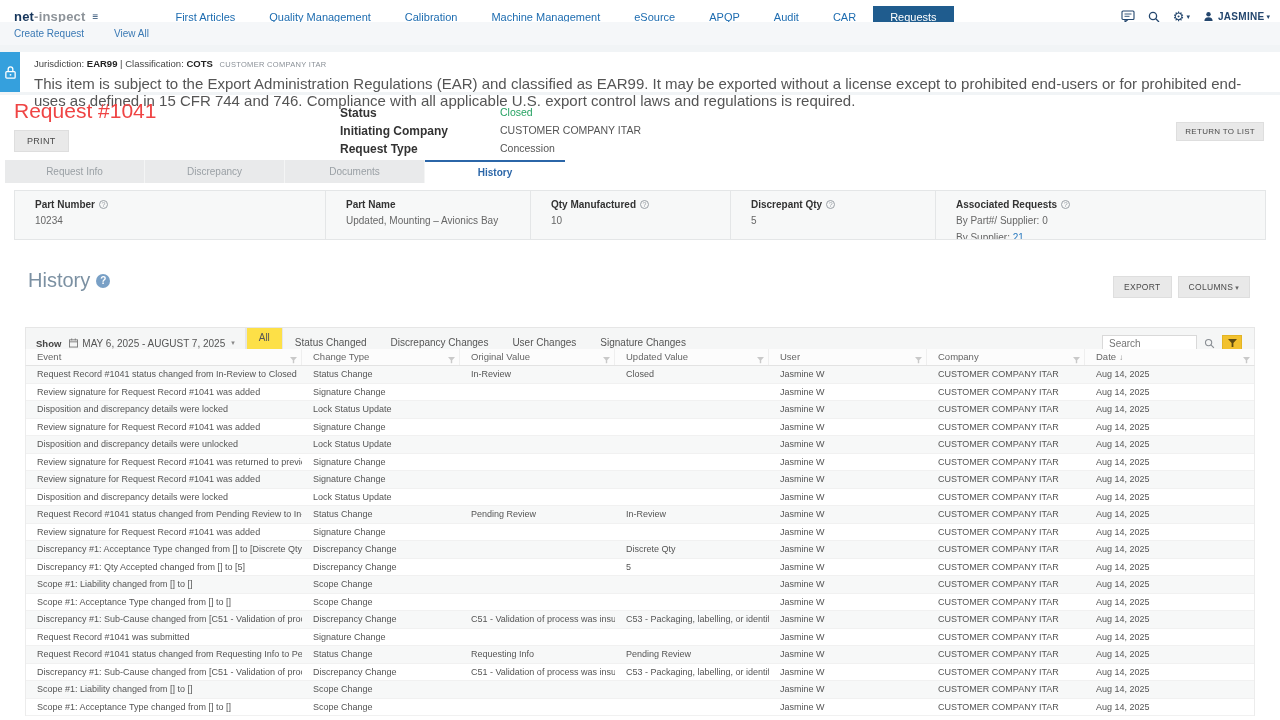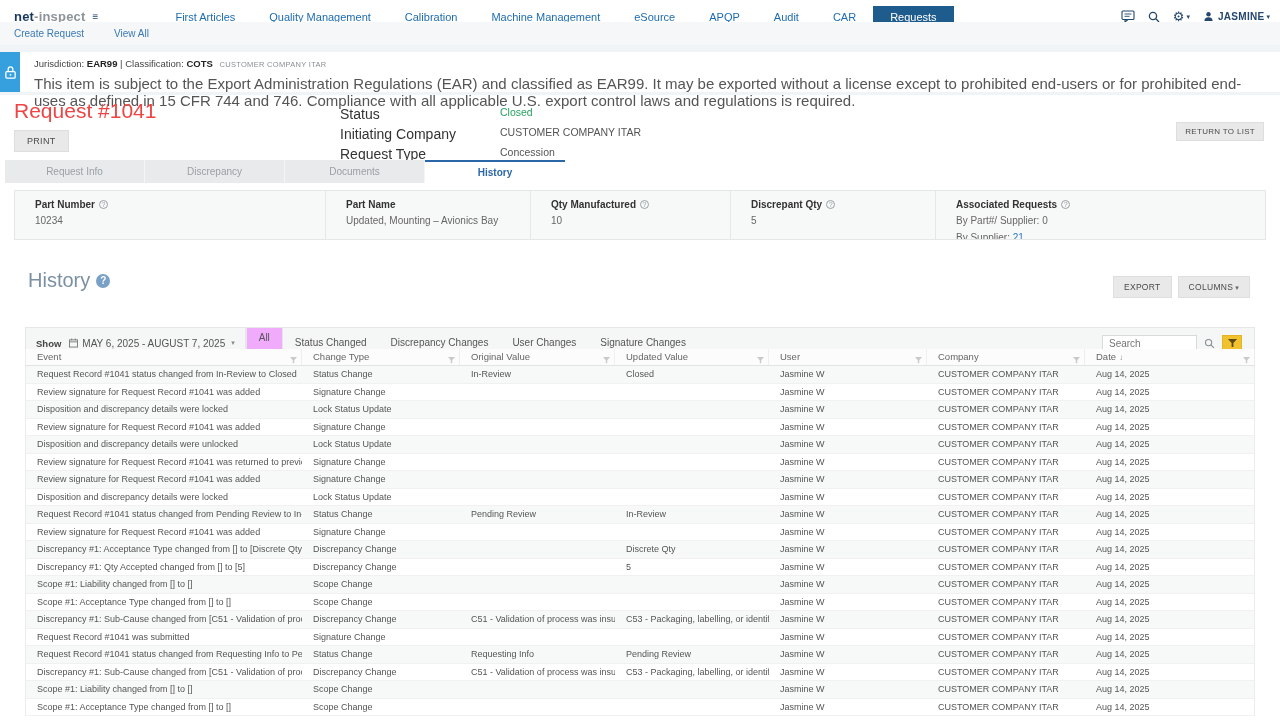--- a/index.html
+++ b/index.html
@@ -38,21 +38,21 @@
   .bl2 { font-size:15px; color:#555; margin-top:6px; }
 
   
   .req-title { position:absolute; left:14px; top:99px; font-size:21px; font-weight:400; color:#ef4444; }
   .btn { display:inline-block; background:#e9e9e9; border:1px solid #dedede; color:#4a4a4a;
     font-size:9px; letter-spacing:.3px; padding:5px 12px; cursor:pointer; white-space:nowrap; }
   .print-btn { position:absolute; left:14px; top:130px; }
   .return-btn { position:absolute; right:16px; top:122px; font-size:8px; padding:4px 8px; }
   .req-fields { position:absolute; left:340px; top:106px; display:grid;
     grid-template-columns:160px auto; row-gap:4px; }
-  .fld-l { font-size:14px; font-weight:normal; color:#333; }
+  .fld-l { font-size:12px; font-weight:bold; color:#333; }
   .fld-v { font-size:10.5px; color:#555; }
 
   
   .tabs { position:absolute; left:5px; top:160px; display:flex; height:23px; }
   .tab { width:140px; text-align:center; font-size:10px; color:#9aa0a5; background:#e9eaeb;
     line-height:23px; cursor:pointer; border-right:1px solid #f4f5f5; }
   .tab.active { background:#fff; color:#2b66a8; font-weight:bold; border-top:2px solid #2b66a8;
     line-height:21px; border-right:none; }
 
   
@@ -77,21 +77,21 @@
 
   
   .filter-bar { position:absolute; left:25px; top:327px; width:1230px; height:32px;
     background:#f5f6f6; border:1px solid #e6e6e6; display:flex; align-items:center;
     font-size:10px; color:#555; }
   .show-lbl { font-weight:bold; margin:0 8px 0 10px; font-size:9.5px; color:#444; }
   .date-dd { display:flex; align-items:center; gap:4px; cursor:pointer; padding-right:10px; }
   .date-dd .caret { color:#888; }
   .vsep { width:1px; height:100%; background:#e6e6e6; }
   .ftab { padding:0 12px; line-height:20px; cursor:pointer; white-space:nowrap; color:#555; }
-  .ftab.active { background:#f0abfc; border-left:1px solid #e6e6e6; border-right:1px solid #e6e6e6;
+  .ftab.active { background:#fde047; border-left:1px solid #e6e6e6; border-right:1px solid #e6e6e6;
     height:100%; line-height:20px; }
   .search-wrap { margin-left:auto; display:flex; align-items:center; gap:7px; padding-right:12px; }
   .search-input { width:95px; height:16px; border:1px solid #d9d9d9; font-size:10px; padding:0 6px;
     color:#555; font-family:"Liberation Sans",sans-serif; outline:none; background:#fff; }
   .yellow-btn { width:20px; height:17px; background:#f2c12e; border:1px solid #e3b425;
     display:flex; align-items:center; justify-content:center; cursor:pointer; }
 
   
   .tbl-head { position:absolute; left:25px; top:349px; width:1230px; height:17px; background:#fcfcfc;
     display:grid; grid-template-columns:276px 158px 155px 154px 158px 158px 1fr;

